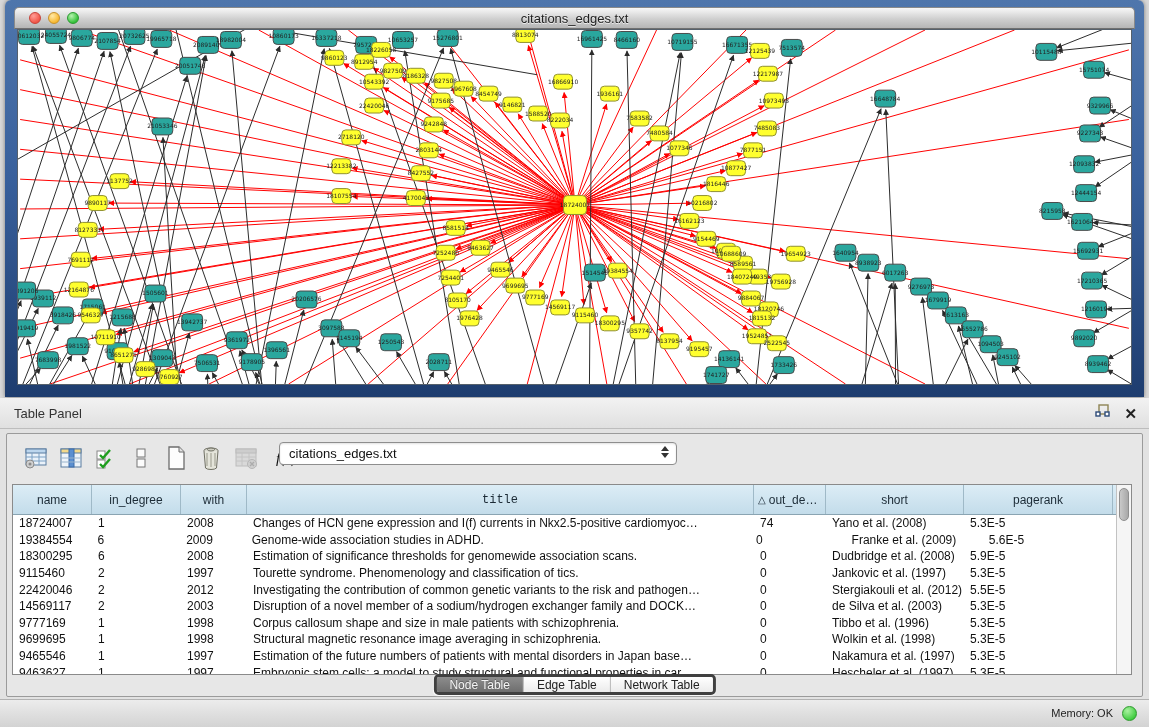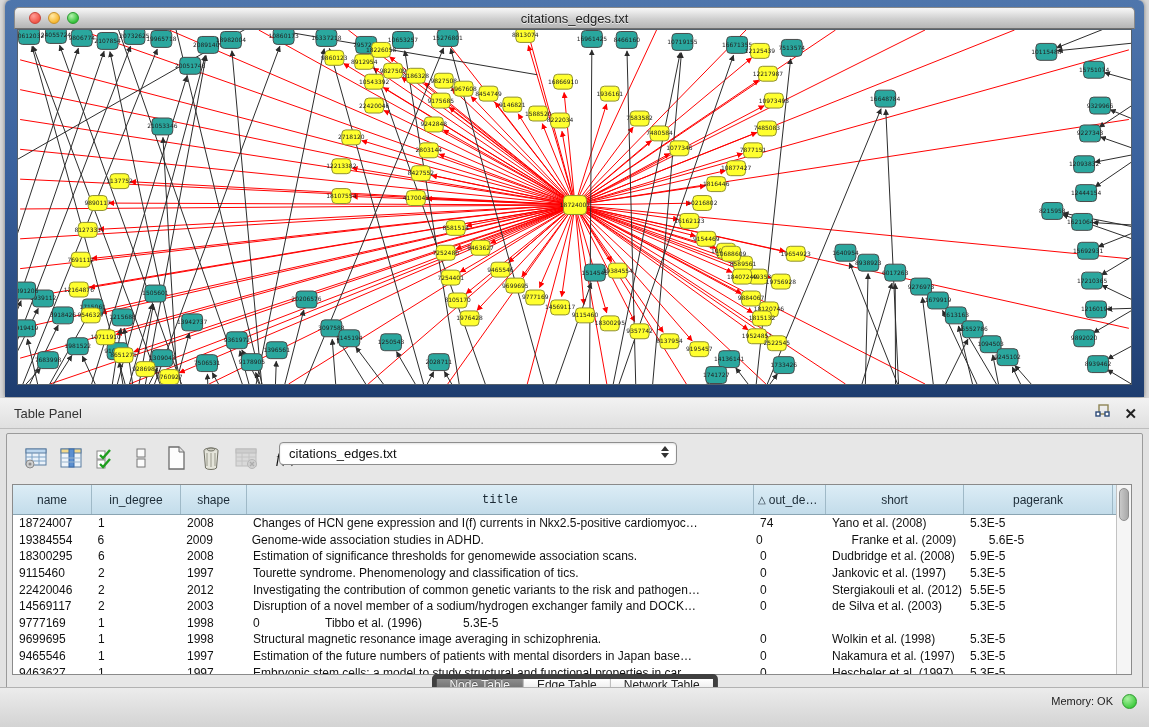--- a/index.html
+++ b/index.html
@@ -65,30 +65,30 @@
   .trow{display:flex;height:16.6px;align-items:center;background:#fff;}
   .td{font-size:12px;color:#101010;overflow:hidden;white-space:nowrap;text-overflow:clip;
     padding-left:6px;height:100%;display:flex;align-items:center;}
   .vscroll{position:absolute;right:0;top:0;bottom:0;width:15px;background:#f5f5f5;
     border-left:1px solid #c2c2c2;}
   .vthumb{position:absolute;left:2px;top:3px;width:10px;height:33px;border-radius:6px;
     background:linear-gradient(90deg,#c9c9c9,#a8a8a8);border:1px solid #8f8f8f;}
 
   
   .tabs{position:absolute;left:50%;transform:translateX(-50%);top:240px;height:21px;
-    display:flex;border:5px solid #404040;border-radius:5px;overflow:hidden;
+    display:flex;border:3px solid #404040;border-radius:5px;overflow:hidden;
     box-shadow:0 1px 1px rgba(255,255,255,.8), inset 0 0 0 rgba(0,0,0,0);}
   .tab{padding:0 13px;font-size:12px;display:flex;align-items:center;
     background:linear-gradient(#ffffff,#ebebeb);color:#222;border-right:1px solid #b5b5b5;}
   .tab:last-child{border-right:none;}
   .tab.sel{background:linear-gradient(#8d8d8d,#6e6e6e);color:#f4f4f4;
     text-shadow:0 -1px 0 rgba(0,0,0,.3);}
 
   
-  .statusbar{position:absolute;left:0;bottom:0;right:0;height:40px;
+  .statusbar{position:absolute;left:0;bottom:0;right:0;height:28px;
     background:linear-gradient(#ececec,#d3d3d3);border-top:1px solid #b2b2b2;}
   .mem{position:absolute;right:36px;top:7px;font-size:11px;color:#222;}
   .memdot{position:absolute;right:12px;top:6px;width:15px;height:15px;border-radius:50%;
     background:radial-gradient(circle at 35% 30%,#a9f2a0,#3ecb3e 75%);border:1px solid #2c9a2c;}
 </style>
 </head>
 <body>
 
 <div class="net-window">
   <div class="titlebar">
@@ -987,21 +987,21 @@
 
     <div class="dtable">
       <div class="thead" id="thead">
           <div class="th" style="width: 79px;">
             <span>name</span>
           </div>
           <div class="th" style="width: 89px;">
             <span>in_degree</span>
           </div>
           <div class="th" style="width: 66px;">
-            <span>shape</span>
+            <span>with</span>
           </div>
           <div class="th" style="width: 507px; font-family: Liberation Mono, monospace;">
             <span>title</span>
           </div>
           <div class="th left" style="width: 72px;">
             <span class="sort">△</span>
             <span>out_de…</span>
           </div>
           <div class="th" style="width: 138px;">
             <span>short</span>
@@ -1062,20 +1062,21 @@
             <div class="td" style="width: 66px;">2003</div>
             <div class="td" style="width: 507px;">Disruption of a novel member of a sodium/hydrogen exchanger family and DOCK…</div>
             <div class="td" style="width: 72px;">0</div>
             <div class="td" style="width: 138px;">de Silva et al. (2003)</div>
             <div class="td" style="width: 149px;">5.3E-5</div>
           </div>
           <div class="trow">
             <div class="td" style="width: 79px;">9777169</div>
             <div class="td" style="width: 89px;">1</div>
             <div class="td" style="width: 66px;">1998</div>
+            <div class="td" style="width: 507px;">Corpus callosum shape and size in male patients with schizophrenia.</div>
             <div class="td" style="width: 72px;">0</div>
             <div class="td" style="width: 138px;">Tibbo et al. (1996)</div>
             <div class="td" style="width: 149px;">5.3E-5</div>
           </div>
           <div class="trow">
             <div class="td" style="width: 79px;">9699695</div>
             <div class="td" style="width: 89px;">1</div>
             <div class="td" style="width: 66px;">1998</div>
             <div class="td" style="width: 507px;">Structural magnetic resonance image averaging in schizophrenia.</div>
             <div class="td" style="width: 72px;">0</div>

